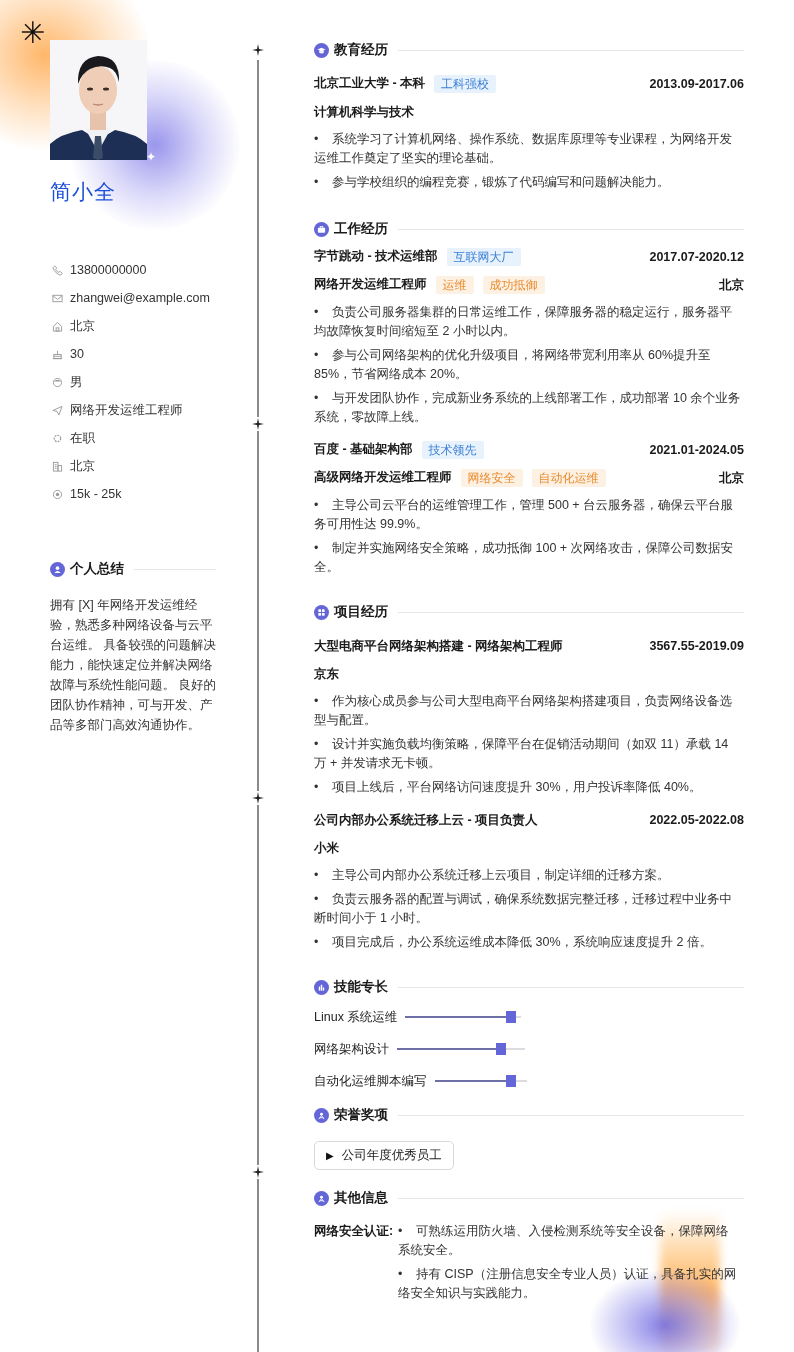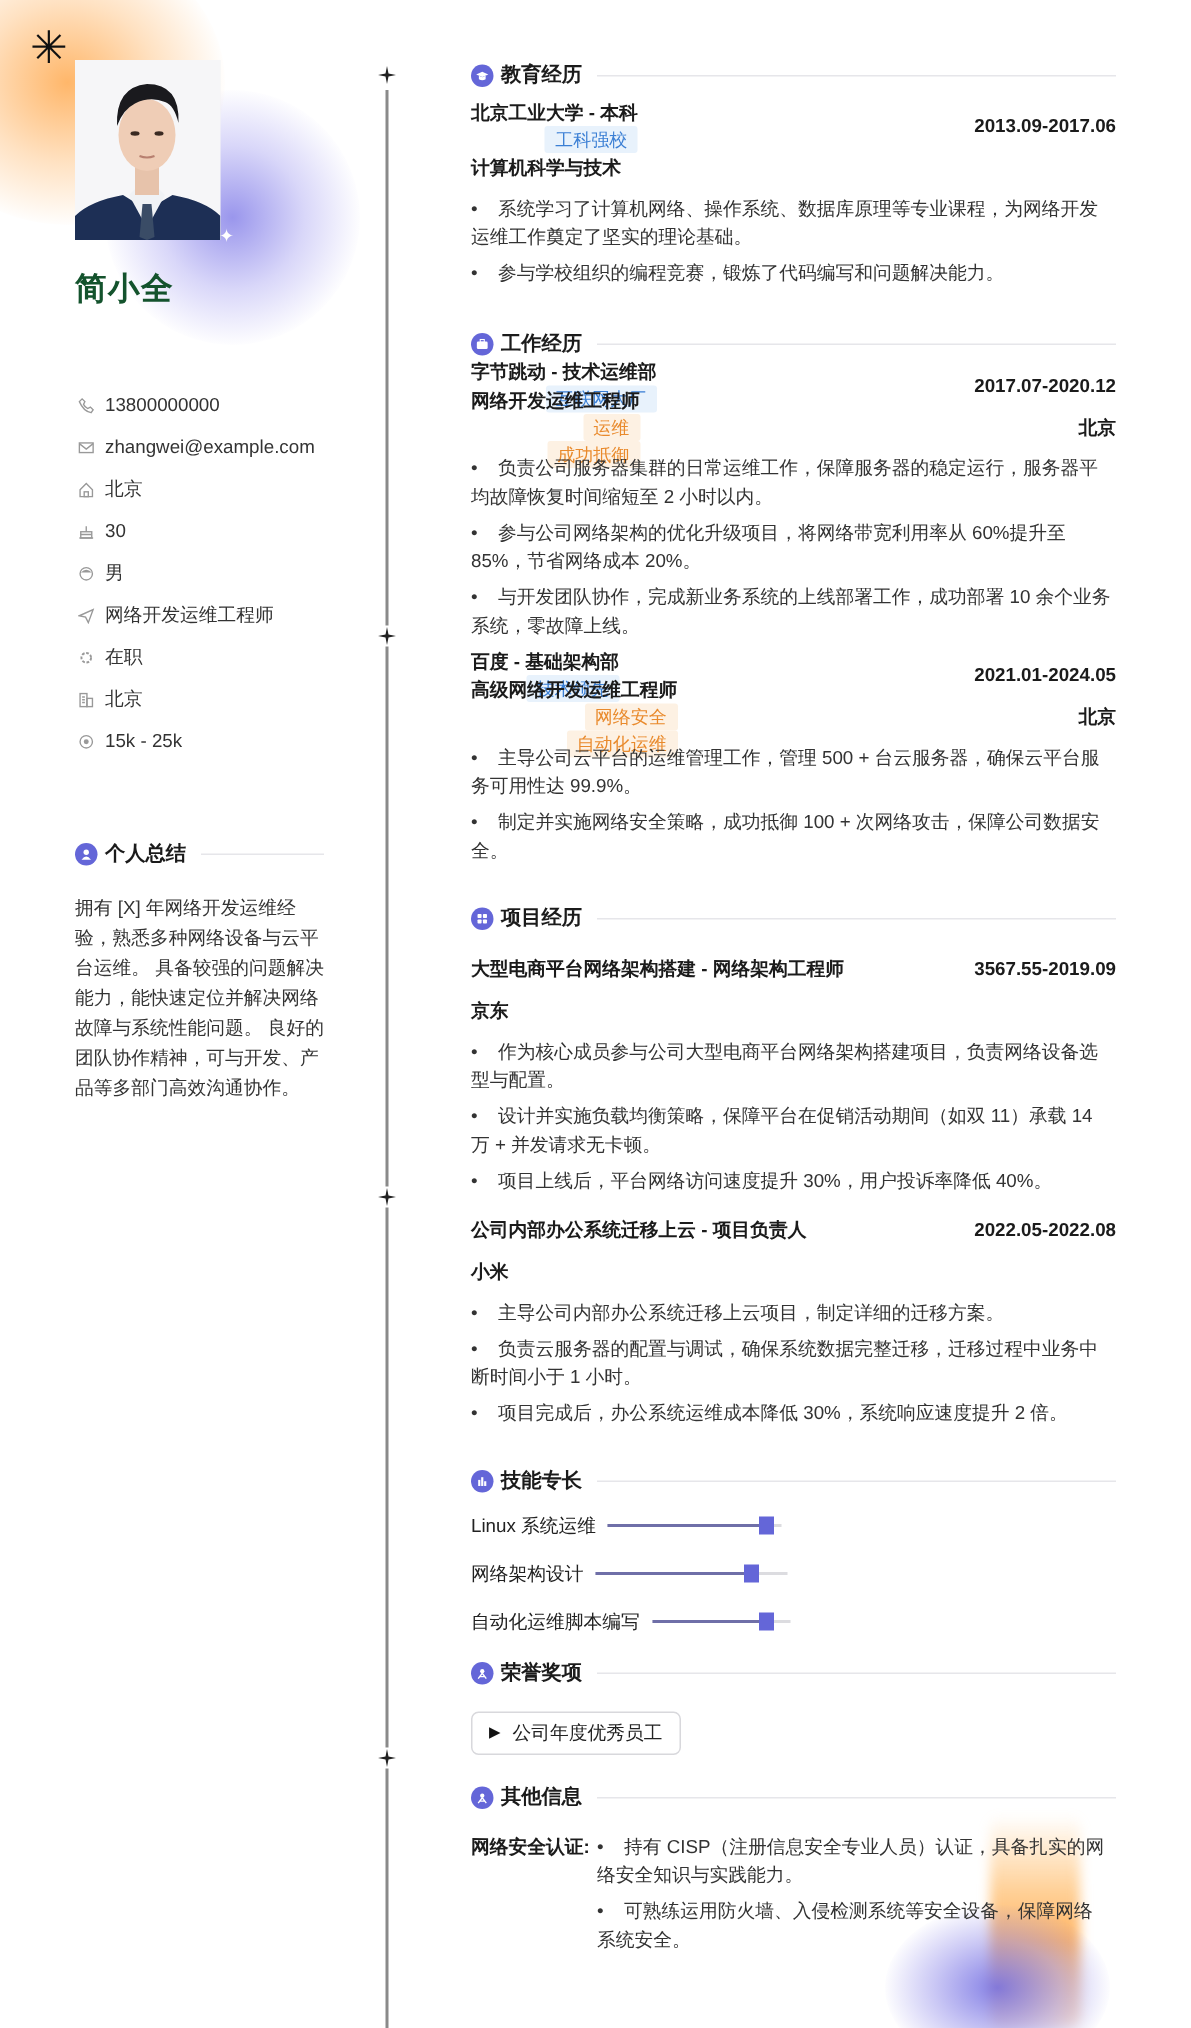--- a/index.html
+++ b/index.html
@@ -33,21 +33,21 @@
   .asterisk {
     position: absolute; left: 20px; top: 18px; font-size: 30px; line-height: 30px; color: #111; font-weight: bold;
   }
   .photo {
     position: absolute; left: 50px; top: 40px; width: 97px; height: 120px; overflow: hidden;
     background: #f4f4f6;
   }
   .sparkle { position: absolute; left: 146px; top: 150px; color: #fff; font-size: 12px; }
 
   .name {
-    position: absolute; left: 50px; top: 178px; font-size: 21px; font-weight: bold; color: #14532d; letter-spacing: 1px;
+    position: absolute; left: 50px; top: 178px; font-size: 21px; font-weight: normal; color: #1d4ed8; letter-spacing: 1px;
   }
   .info-list { position: absolute; left: 50px; top: 220px; width: 180px; margin-top: 36px; }
   .info-row { display: flex; align-items: center; height: 28px; font-size: 12.5px; color: #333; }
   .info-row .ic { width: 14px; height: 14px; margin-right: 6px; display: inline-flex; align-items: center; justify-content: center; color: #999; }
   .info-row .ic svg { width: 11px; height: 11px; }
 
   .summary { position: absolute; left: 50px; top: 560px; width: 166px; }
   .sec-head { display: flex; align-items: center; }
   .sec-icon {
     width: 15px; height: 15px; border-radius: 50%; background: #6466d8;
@@ -61,21 +61,21 @@
   .timeline { position: absolute; left: 257px; top: 60px; width: 2px; height: 1292px; background: #8a8a8a; }
   .tl-star {
     position: absolute; width: 14px; height: 14px; left: 251px;
     background: #fff; display: flex; align-items: center; justify-content: center;
   }
   .tl-star svg { width: 12px; height: 12px; }
 
   .main { position: absolute; left: 314px; top: 38px; width: 430px; }
   .section { margin-bottom: 0; }
   .item-row { display: flex; align-items: center; justify-content: space-between; height: 20px; }
-  .item-title { font-size: 12.5px; font-weight: bold; color: #1b1b1b; display: flex; align-items: flex-end; flex-direction: column; }
+  .item-title { font-size: 12.5px; font-weight: bold; color: #1b1b1b; display: flex; align-items: flex-start; }
   .item-date { font-size: 12.5px; font-weight: bold; color: #1b1b1b; }
   .tag {
     display: inline-block; font-size: 12px; font-weight: normal; padding: 0 7px; height: 18px; line-height: 18px;
     margin-left: 9px; border-radius: 2px;
   }
   .tag-blue { background: #e8f2fc; color: #3b7fd4; }
   .tag-orange { background: #fdf1e3; color: #e98a2c; }
   .bullets { list-style: none; }
   .bullets li {
     font-size: 12.5px; line-height: 19px; color: #333; position: relative; padding-left: 0; margin-bottom: 5px; text-indent: 0;
@@ -462,18 +462,18 @@
             <path d="M5 5 L2 9 M5 5 L8 9 M3 7.5 L7 7.5" stroke="#fff" stroke-width="1" fill="none"></path>
           </svg>
         </span>
       <span class="sec-title">其他信息</span>
       <span class="sec-line"></span>
     </div>
     <div style="height:12px"></div>
     <div class="other-row">
       <span class="other-label">网络安全认证:</span>
       <ul class="other-list">
+        <li><span class="bullet-dot">•</span><span>可熟练运用防火墙、入侵检测系统等安全设备，保障网络系统安全。</span></li>
         <li><span class="bullet-dot">•</span><span>持有 CISP（注册信息安全专业人员）认证，具备扎实的网络安全知识与实践能力。</span></li>
-        <li><span class="bullet-dot">•</span><span>可熟练运用防火墙、入侵检测系统等安全设备，保障网络系统安全。</span></li>
       </ul>
     </div>
   </div>
 </div>
 
 </body></html>

